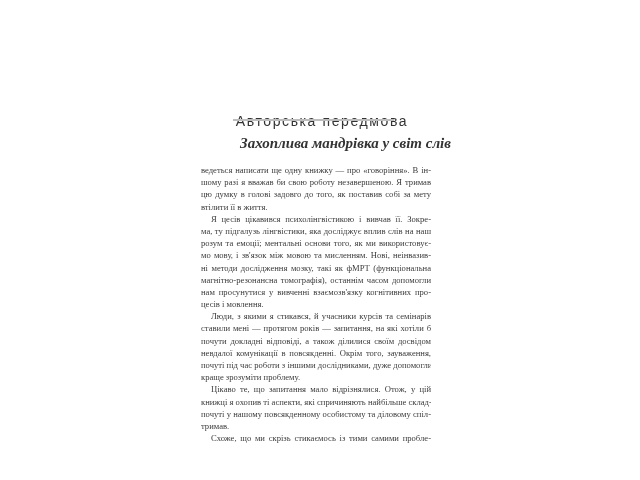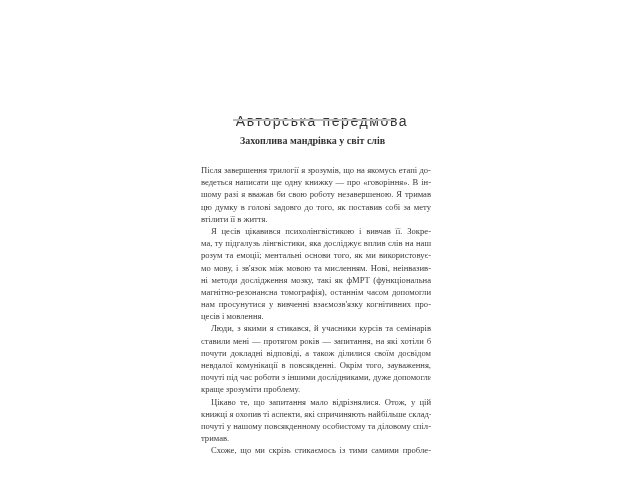--- a/index.html
+++ b/index.html
@@ -11,42 +11,41 @@
   .title {
     position: absolute; left: 232px; top: 95px; width: 180px; text-align: center;
     font-family: Liberation Sans, sans-serif; font-size: 14px;
     letter-spacing: 1.6px; color: #333; white-space: nowrap; margin-top: 18px;
   }
   .title-rule {
     position: absolute; left: 233px; top: 119px; width: 161px; height: 2px; background: #bdbdbd;
   }
   .subtitle {
     position: absolute; left: 240px; top: 135px; width: 150px; 
-    font-weight: bold; font-size: 10px; color: #333; white-space: nowrap;
+    font-style: italic; font-weight: bold; font-size: 15px; color: #333; white-space: nowrap;
   }
   .body-text {
     position: absolute; left: 201px; top: 164px; width: 230px;
     font-size: 8.6px; line-height: 12.2px; color: #3a3a3a;
   }
   .body-text .line { white-space: nowrap; display: block; text-align: justify; text-align-last: justify; height: 12.2px; overflow: hidden; }
   .body-text .line.last { text-align-last: left; }
   .body-text .line.indent { padding-left: 10px; }
   .para { margin: 0; }
 </style>
 </head>
 <body>
 
 <div class="page">
   <div class="title">Авторська передмова</div>
   <div class="title-rule"></div>
   <div class="subtitle">Захоплива мандрівка у світ слів</div>
 
   <div class="body-text">
     <div class="para">
-      <span class="line">Після завершення трилогії я зрозумів, що на якомусь етапі до-</span>
       <span class="line">ведеться написати ще одну книжку — про «говоріння». В ін-</span>
       <span class="line">шому разі я вважав би свою роботу незавершеною. Я тримав</span>
       <span class="line">цю думку в голові задовго до того, як поставив собі за мету</span>
       <span class="line last">втілити її в життя.</span>
     </div>
     <div class="para">
       <span class="line indent">Я цесів цікавився психолінгвістикою і вивчав її. Зокре-</span>
       <span class="line">ма, ту підгалузь лінгвістики, яка досліджує вплив слів на наш</span>
       <span class="line">розум та емоції; ментальні основи того, як ми використовує-</span>
       <span class="line">мо мову, і зв'язок між мовою та мисленням. Нові, неінвазив-</span>

